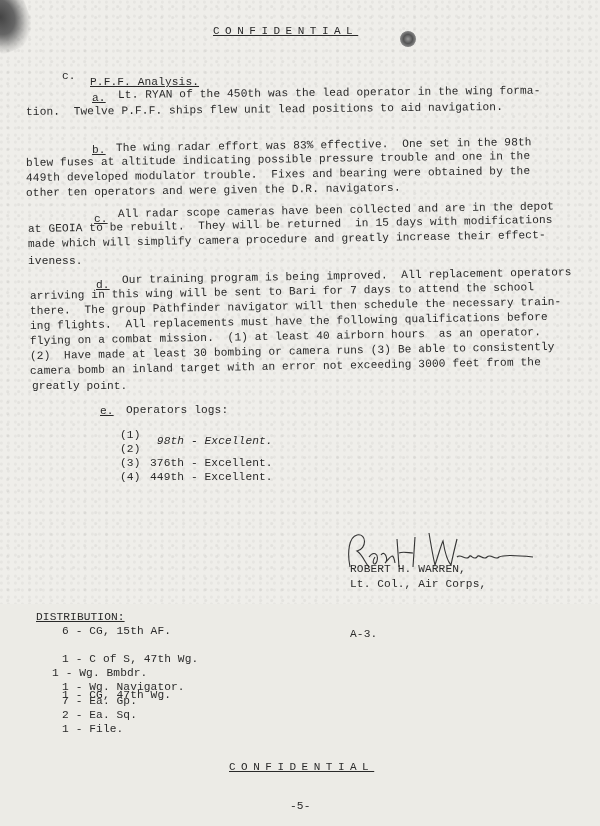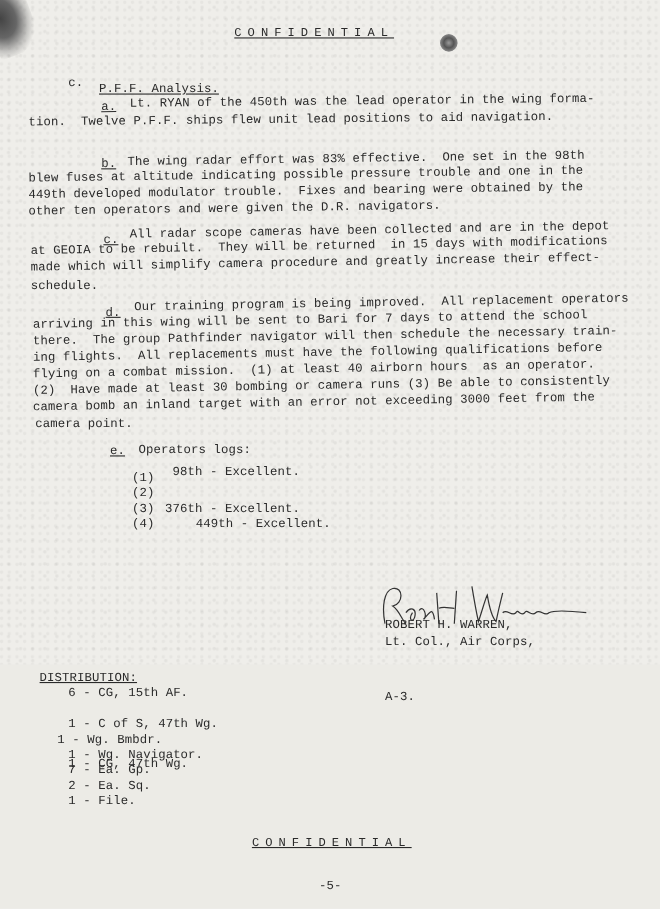--- a/index.html
+++ b/index.html
@@ -53,42 +53,42 @@
   <div class="t u" style="left:92px;top:144px;">b.</div>
   <div class="t" style="left:116px;top:142px;transform:rotate(-0.8deg);transform-origin:left;">The wing radar effort was 83% effective.  One set in the 98th</div>
   <div class="t" style="left:26px;top:157px;transform:rotate(-0.8deg);transform-origin:left;">blew fuses at altitude indicating possible pressure trouble and one in the</div>
   <div class="t" style="left:26px;top:172px;transform:rotate(-0.8deg);transform-origin:left;">449th developed modulator trouble.  Fixes and bearing were obtained by the</div>
   <div class="t" style="left:26px;top:187px;transform:rotate(-0.8deg);transform-origin:left;">other ten operators and were given the D.R. navigators.</div>
 
   <div class="t u" style="left:94px;top:213px;">c.</div>
   <div class="t" style="left:118px;top:208px;transform:rotate(-1deg);transform-origin:left;">All radar scope cameras have been collected and are in the depot</div>
   <div class="t" style="left:28px;top:223px;transform:rotate(-1deg);transform-origin:left;">at GEOIA to be rebuilt.  They will be returned  in 15 days with modifications</div>
   <div class="t" style="left:28px;top:238px;transform:rotate(-1deg);transform-origin:left;">made which will simplify camera procedure and greatly increase their effect-</div>
-  <div class="t" style="left:28px;top:255px;">schedule.</div>
+  <div class="t" style="left:28px;top:255px;">iveness.</div>
 
   <div class="t u" style="left:96px;top:279px;">d.</div>
   <div class="t" style="left:122px;top:274px;transform:rotate(-1deg);transform-origin:left;">Our training program is being improved.  All replacement operators</div>
   <div class="t" style="left:30px;top:290px;transform:rotate(-1deg);transform-origin:left;">arriving in this wing will be sent to Bari for 7 days to attend the school</div>
   <div class="t" style="left:30px;top:305px;transform:rotate(-1deg);transform-origin:left;">there.  The group Pathfinder navigator will then schedule the necessary train-</div>
   <div class="t" style="left:30px;top:320px;transform:rotate(-1deg);transform-origin:left;">ing flights.  All replacements must have the following qualifications before</div>
   <div class="t" style="left:30px;top:335px;transform:rotate(-1deg);transform-origin:left;">flying on a combat mission.  (1) at least 40 airborn hours  as an operator.</div>
   <div class="t" style="left:30px;top:350px;transform:rotate(-1deg);transform-origin:left;">(2)  Have made at least 30 bombing or camera runs (3) Be able to consistently</div>
   <div class="t" style="left:30px;top:365px;transform:rotate(-1deg);transform-origin:left;">camera bomb an inland target with an error not exceeding 3000 feet from the</div>
-  <div class="t" style="left:32px;top:380px;">camera point.</div>
+  <div class="t" style="left:32px;top:380px;">greatly point.</div>
 
   <div class="t u" style="left:100px;top:405px;">e.</div>
   <div class="t" style="left:126px;top:404px;">Operators logs:</div>
 
   <div class="t" style="left:120px;top:429px;">(1)</div>
   <div class="t" style="left:120px;top:443px;">(2)</div>
-  <div class="t" style="left:150px;top:424px;"> 98th - Excellent.</div>
+  <div class="t" style="left:150px;top:435px;font-style:italic;"> 98th - Excellent.</div>
   <div class="t" style="left:120px;top:457px;">(3)</div>
   <div class="t" style="left:150px;top:457px;">376th - Excellent.</div>
   <div class="t" style="left:120px;top:471px;">(4)</div>
-  <div class="t" style="left:150px;top:471px;margin-left:28px;">449th - Excellent.</div>
+  <div class="t" style="left:150px;top:471px;">449th - Excellent.</div>
 
 
   <svg class="sig" viewBox="0 0 190 50">
     <path d="M5 40 C2 25 4 10 12 8 C22 6 22 22 12 24 C18 28 20 36 24 40 M24 30 C28 24 34 26 32 34 C30 40 26 36 30 30 M36 28 C40 22 44 34 40 36 C46 30 48 24 50 36 M52 12 L54 40 M54 26 C58 24 64 26 68 26 M70 10 L68 40 M84 6 C86 18 88 30 90 38 C94 26 96 18 98 14 C100 26 102 34 106 38 C108 28 110 20 112 12 M112 30 C116 26 120 34 124 30 C126 26 128 34 132 30 C134 26 138 34 142 30 C146 26 150 34 154 30 C158 28 170 28 188 30" fill="none" stroke="#333" stroke-width="1.1"></path>
   </svg>
   <div class="t" style="left:350px;top:563px;text-align:center;">ROBERT H. WARREN,</div>
   <div class="t" style="left:350px;top:578px;">Lt. Col., Air Corps,</div>
   <div class="t" style="left:350px;top:593px;margin-top:35px;">A-3.</div>
 
   <div class="t u" style="left:36px;top:611px;">DISTRIBUTION:</div>

